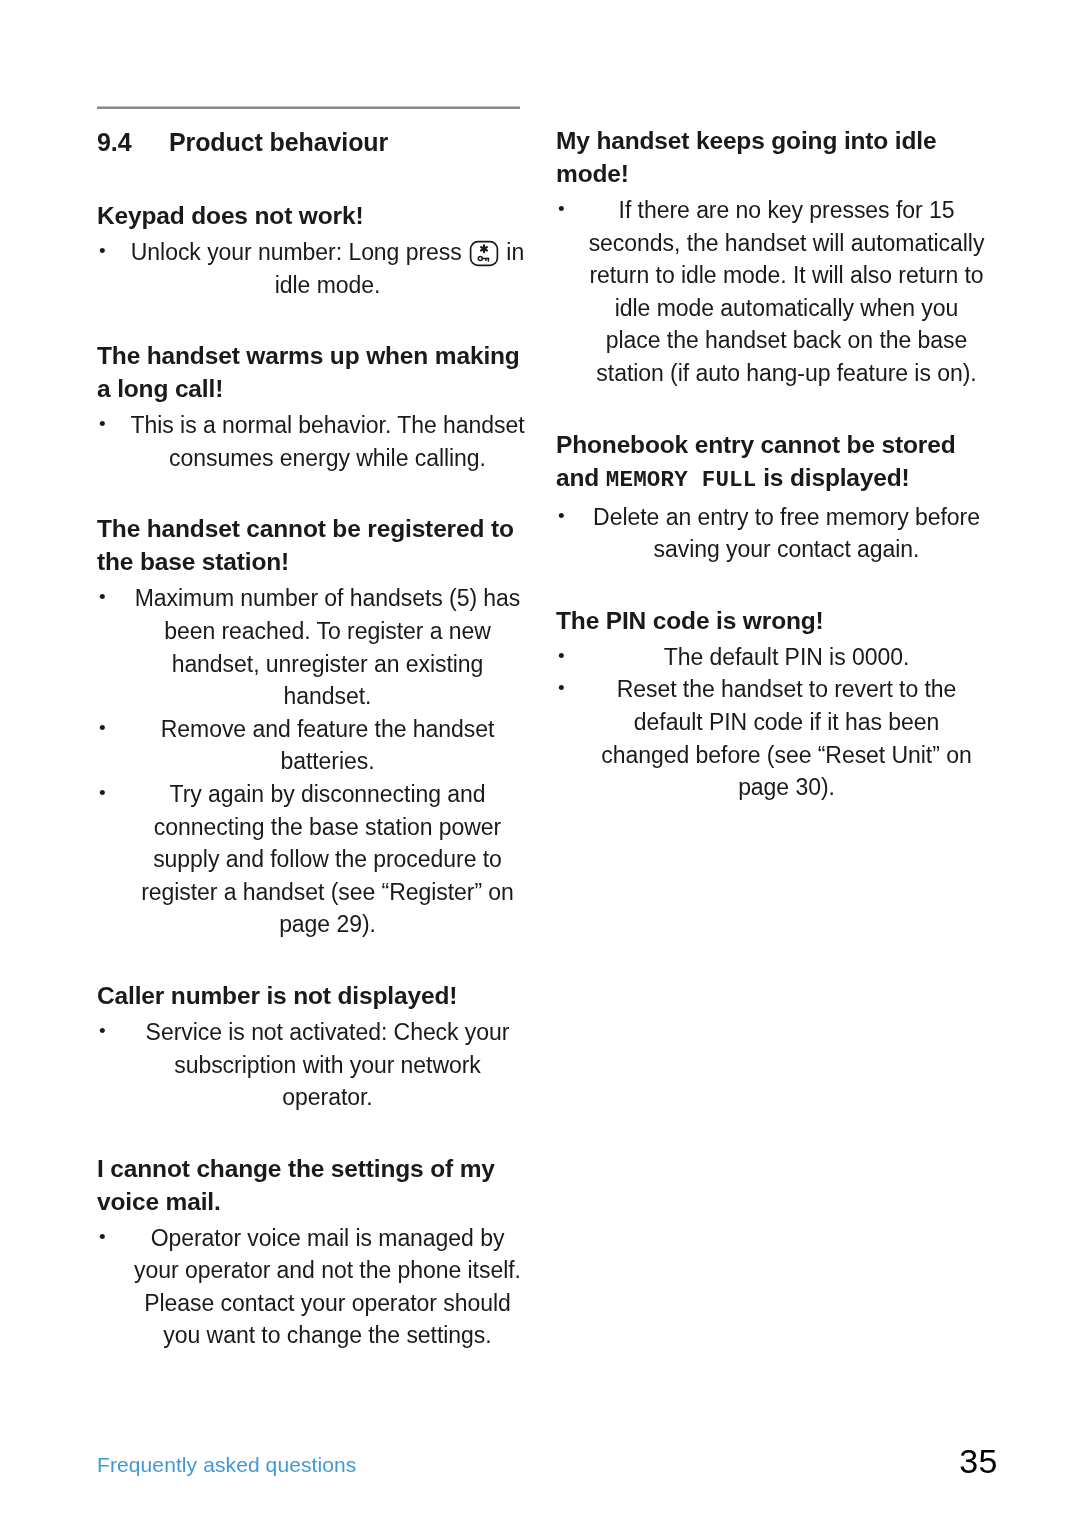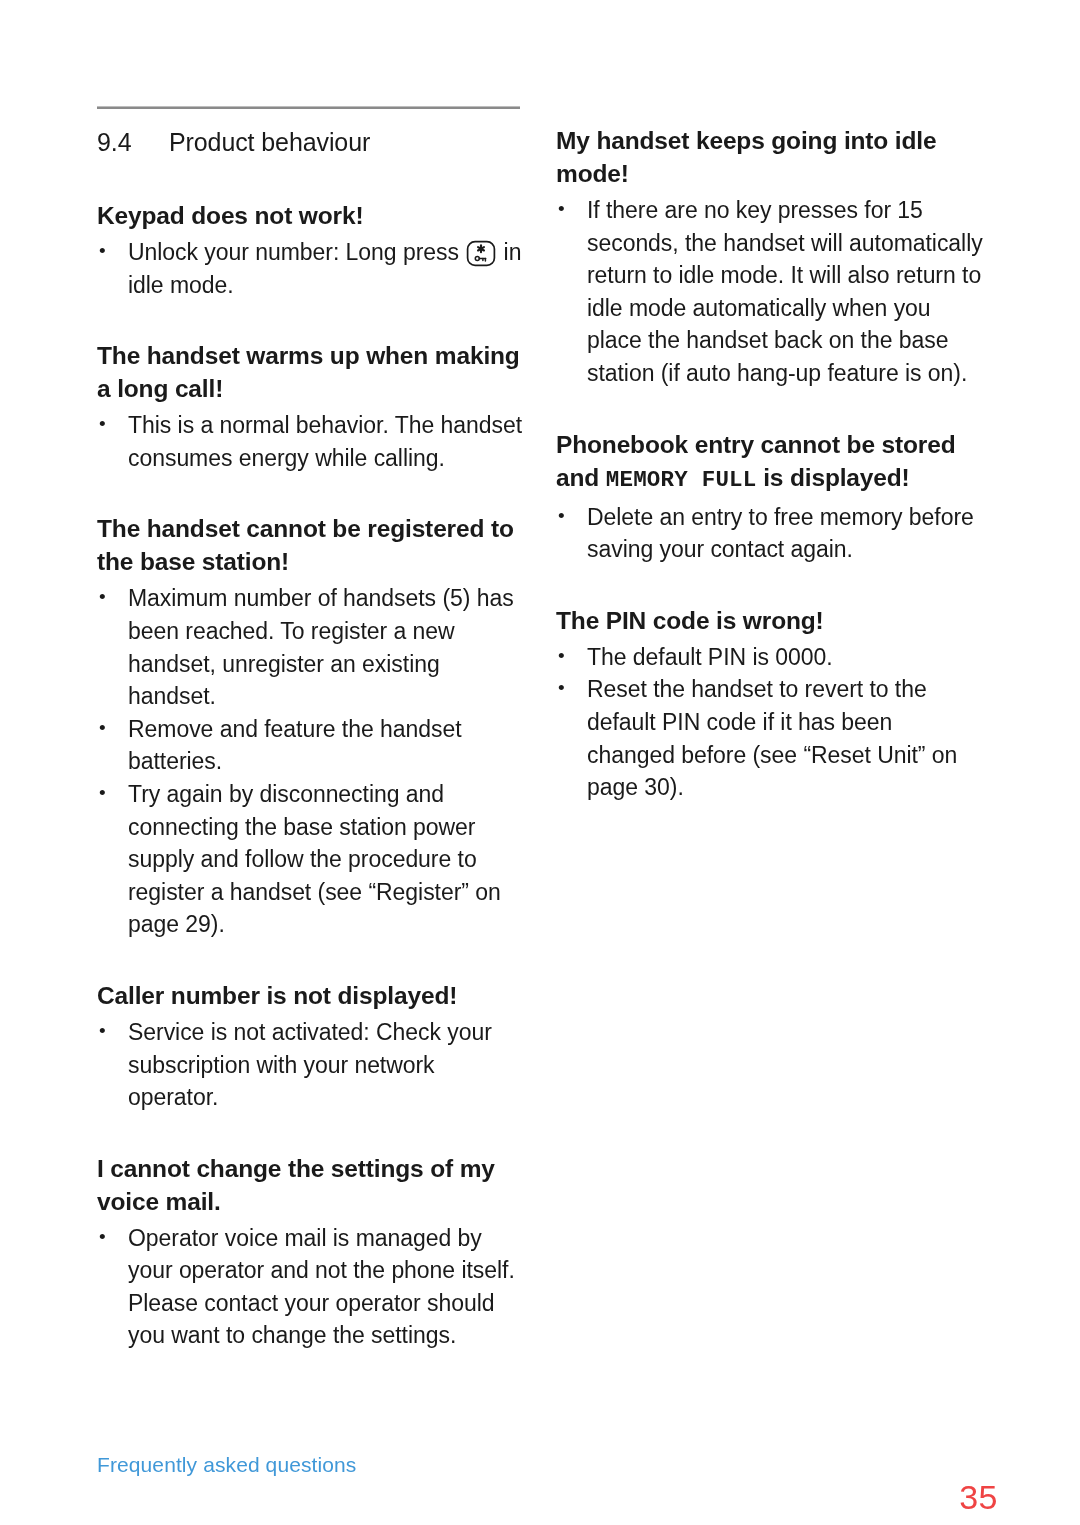--- a/index.html
+++ b/index.html
@@ -36,21 +36,21 @@
     background: #8a8a8a;
     border-top: 1px solid #bdbdbd;
     box-sizing: border-box;
   }
 
   
   .section-head {
     display: flex;
     align-items: flex-start;
     font-size: 25px;
-    font-weight: normal;
+    font-weight: bold;
     letter-spacing: -0.1px;
     margin: 24px 0 0 0;
   }
   .section-num {
     width: 72px;
     flex: 0 0 72px;
   }
   .section-title { flex: 1 1 auto; }
 
   
@@ -67,20 +67,21 @@
     font-weight: bold;
     font-size: 22.5px;
     letter-spacing: 0.2px;
   }
 
   
   ul.bullets {
     list-style: none;
     margin: 0;
     padding: 0;
+    text-align: center;
   }
   ul.bullets > li {
     position: relative;
     padding-left: 31px;
     font-size: 23px;
     line-height: 32.6px;
     margin: 0 0 0 0;
     letter-spacing: -0.05px;
   }
   ul.bullets > li::before {
@@ -191,15 +192,15 @@
 
     <h3 class="q">The PIN code is wrong!</h3>
     <ul class="bullets">
       <li>The default PIN is 0000.</li>
       <li>Reset the handset to revert to the default PIN code if it has been changed before (see “Reset Unit” on page 30).</li>
     </ul>
 
   </div>
 
   <div class="footer-text" style="color: rgb(64, 152, 216); text-align: right;">Frequently asked questions</div>
-  <div class="page-number" style="color: #ef4444; margin-top: 36px;">35</div>
+  <div class="page-number" style="color: #000000;">35</div>
 
 </div>
 
 </body></html>

